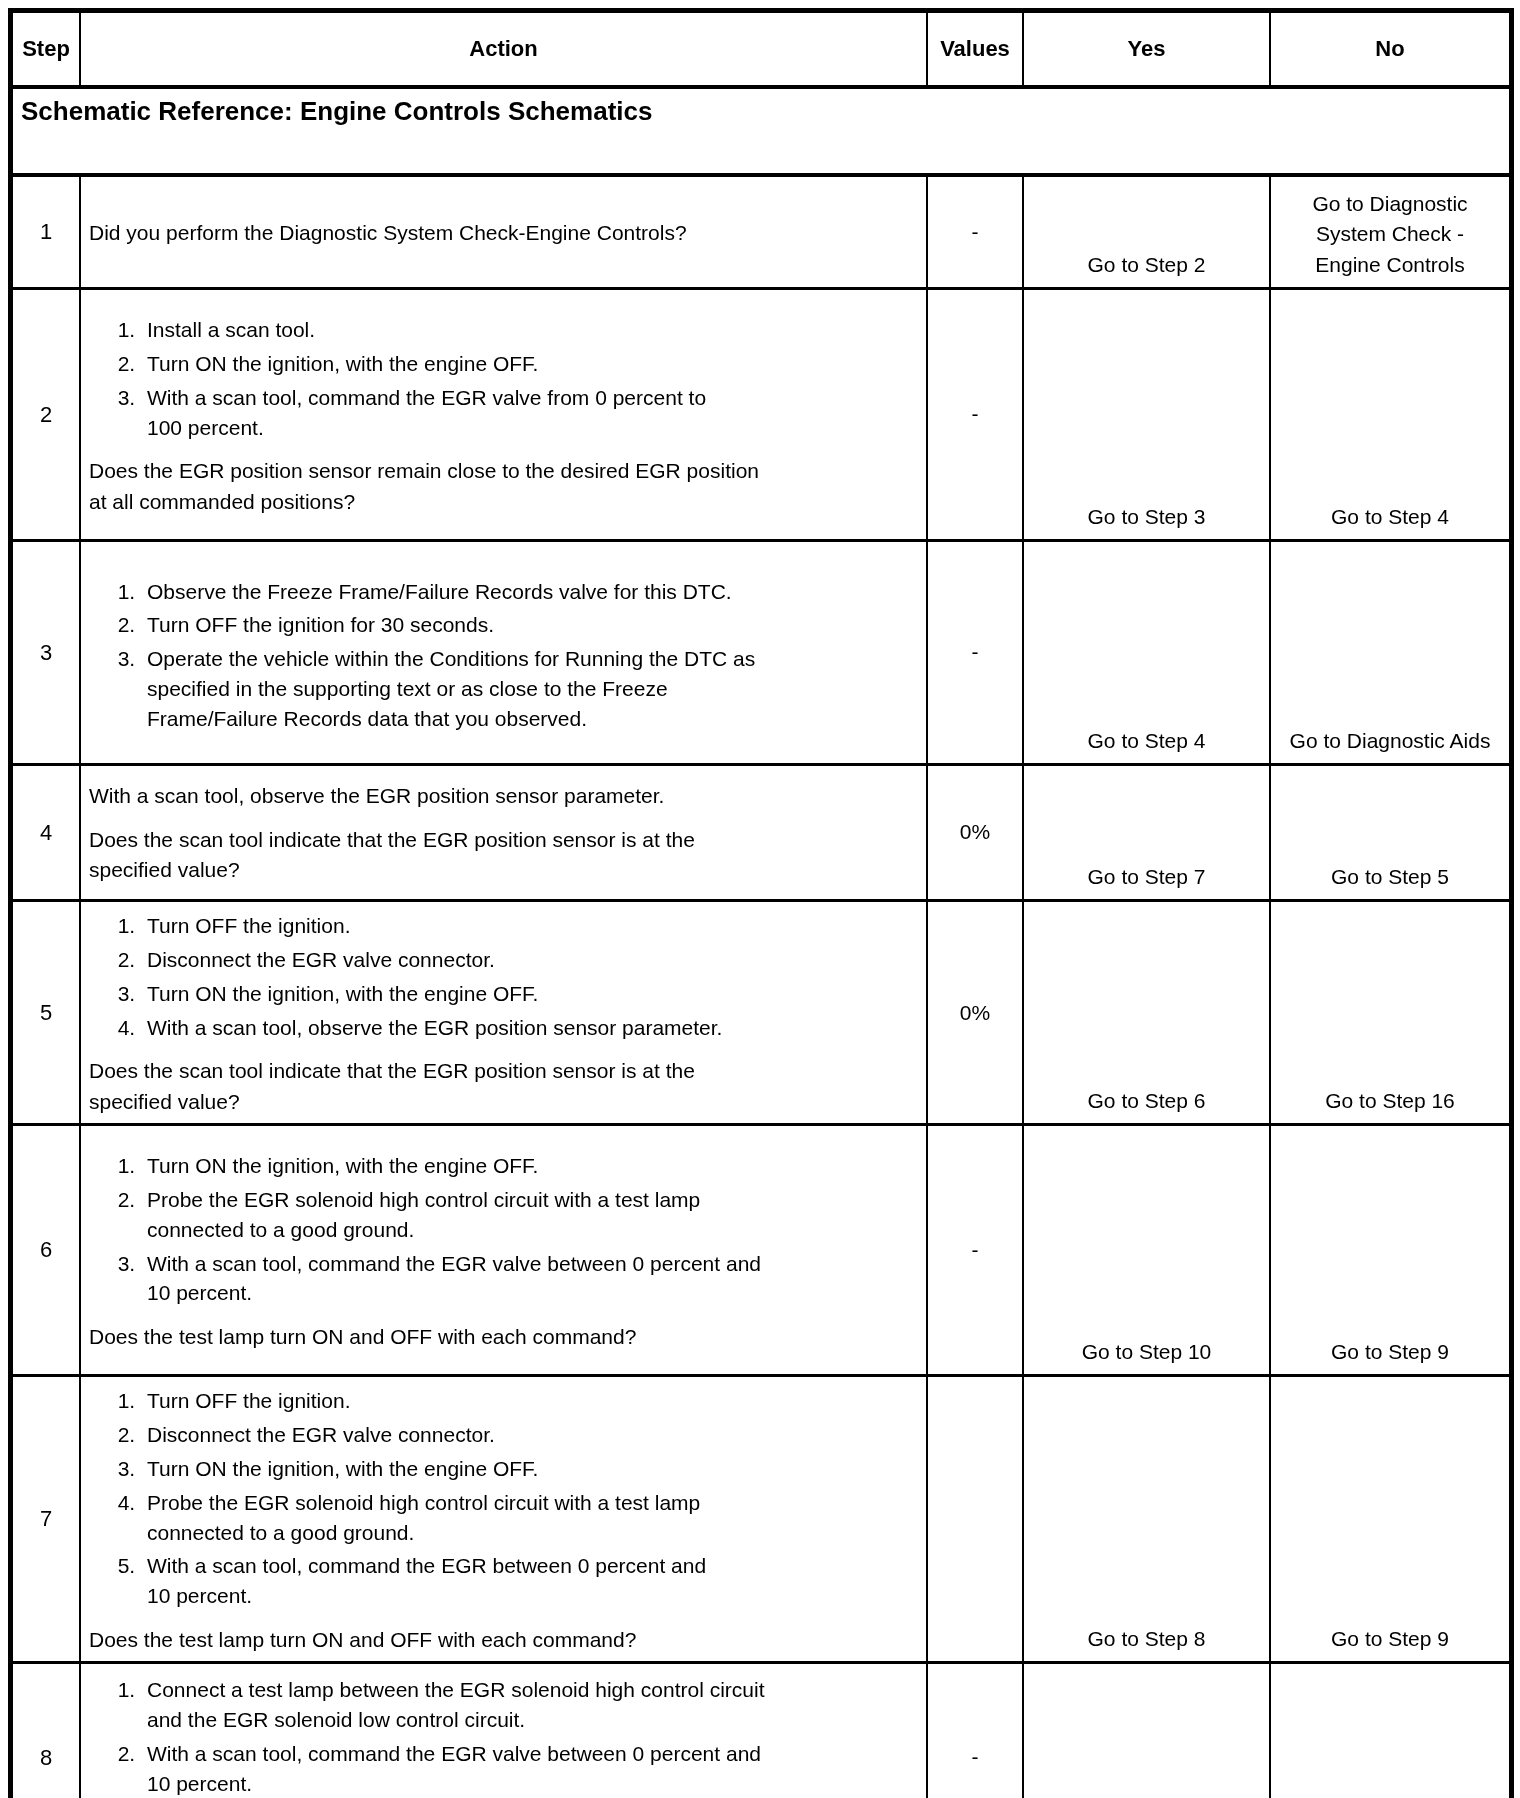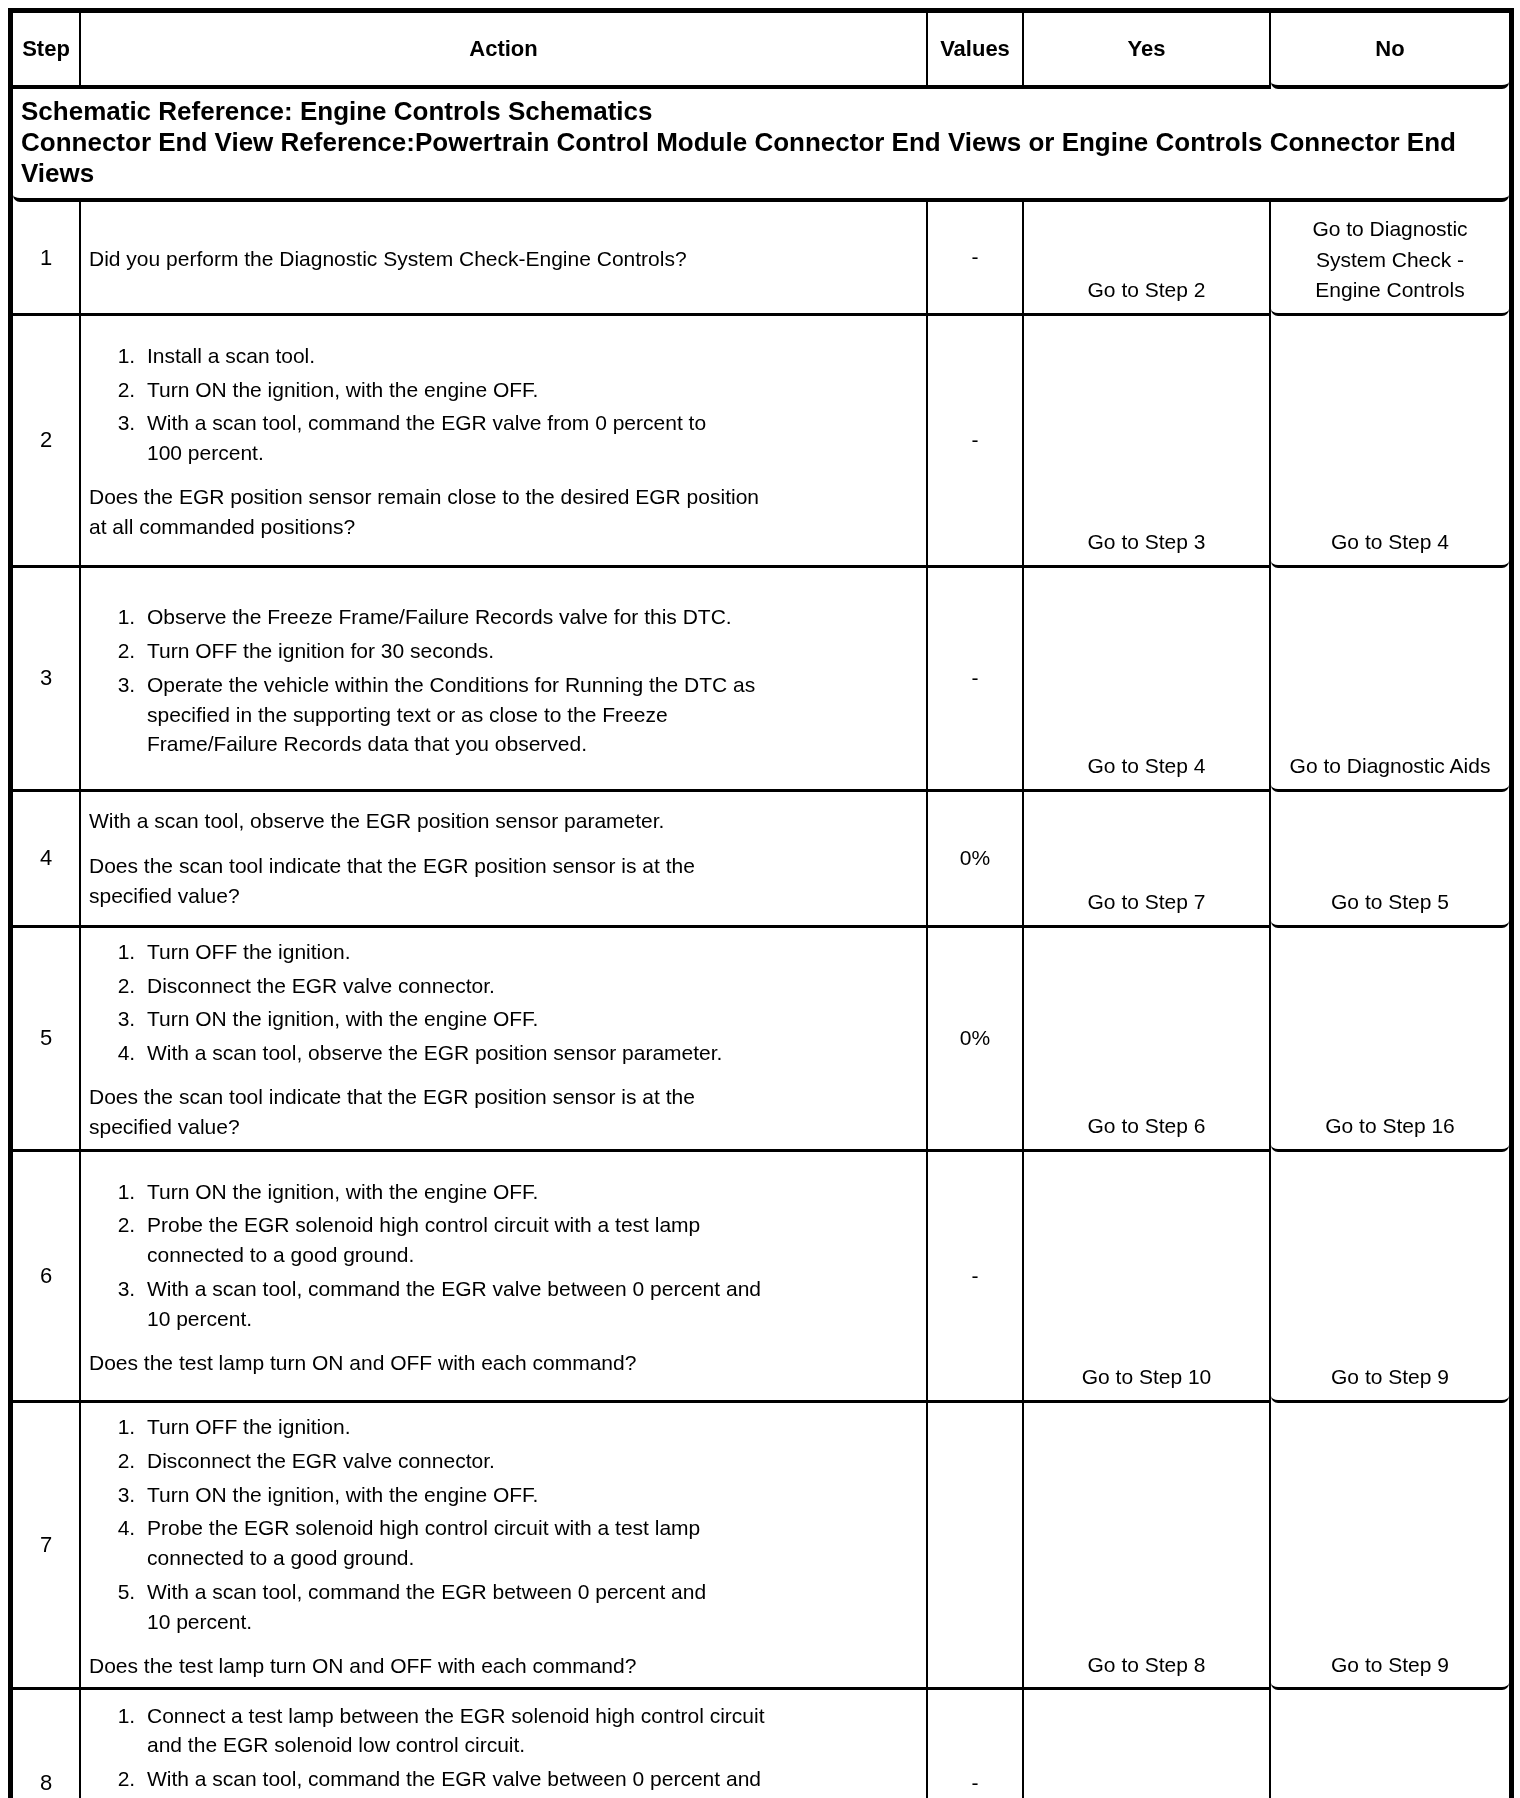--- a/index.html
+++ b/index.html
@@ -26,21 +26,21 @@
 
   .cell {
     box-sizing: border-box;
     border-right: 2px solid #000;
     border-bottom: 3px solid #000;
     font-size: 21px;
     line-height: 1.45;
     min-height: var(--h, auto);
     overflow: hidden;
   }
-  .cell:nth-child(5n), .ref-cell { border-right: none; border-radius: 7px; }
+  .cell:nth-child(5n), .ref-cell { border-right: none; }
   .row:last-of-type .cell { border-bottom: none; }
 
   
   .hcell {
     border-bottom-width: 4px;
     font-weight: bold;
     font-size: 22px;
     display: flex;
     align-items: center;
     justify-content: center;
@@ -134,21 +134,20 @@
           <span>Yes</span>
         </div>
       <div class="cell hcell">
           <span>No</span>
         </div>
     </div>
 
     <div class="refrow">
       <div class="cell ref-cell">
         <p>Schematic Reference: Engine Controls Schematics</p>
-        <p>Connector End View Reference:Powertrain Control Module Connector End Views or Engine Controls Connector End Views</p>
       </div>
     </div>
 
     <div class="tbody"><div class="row" style="--h: 85px;">
     <div class="cell step-cell">
             <span>1</span>
           </div>
     <div class="cell action-cell">
       <div class="action-top">
         <p class="intro">Did you perform the Diagnostic System Check-Engine Controls?</p>

